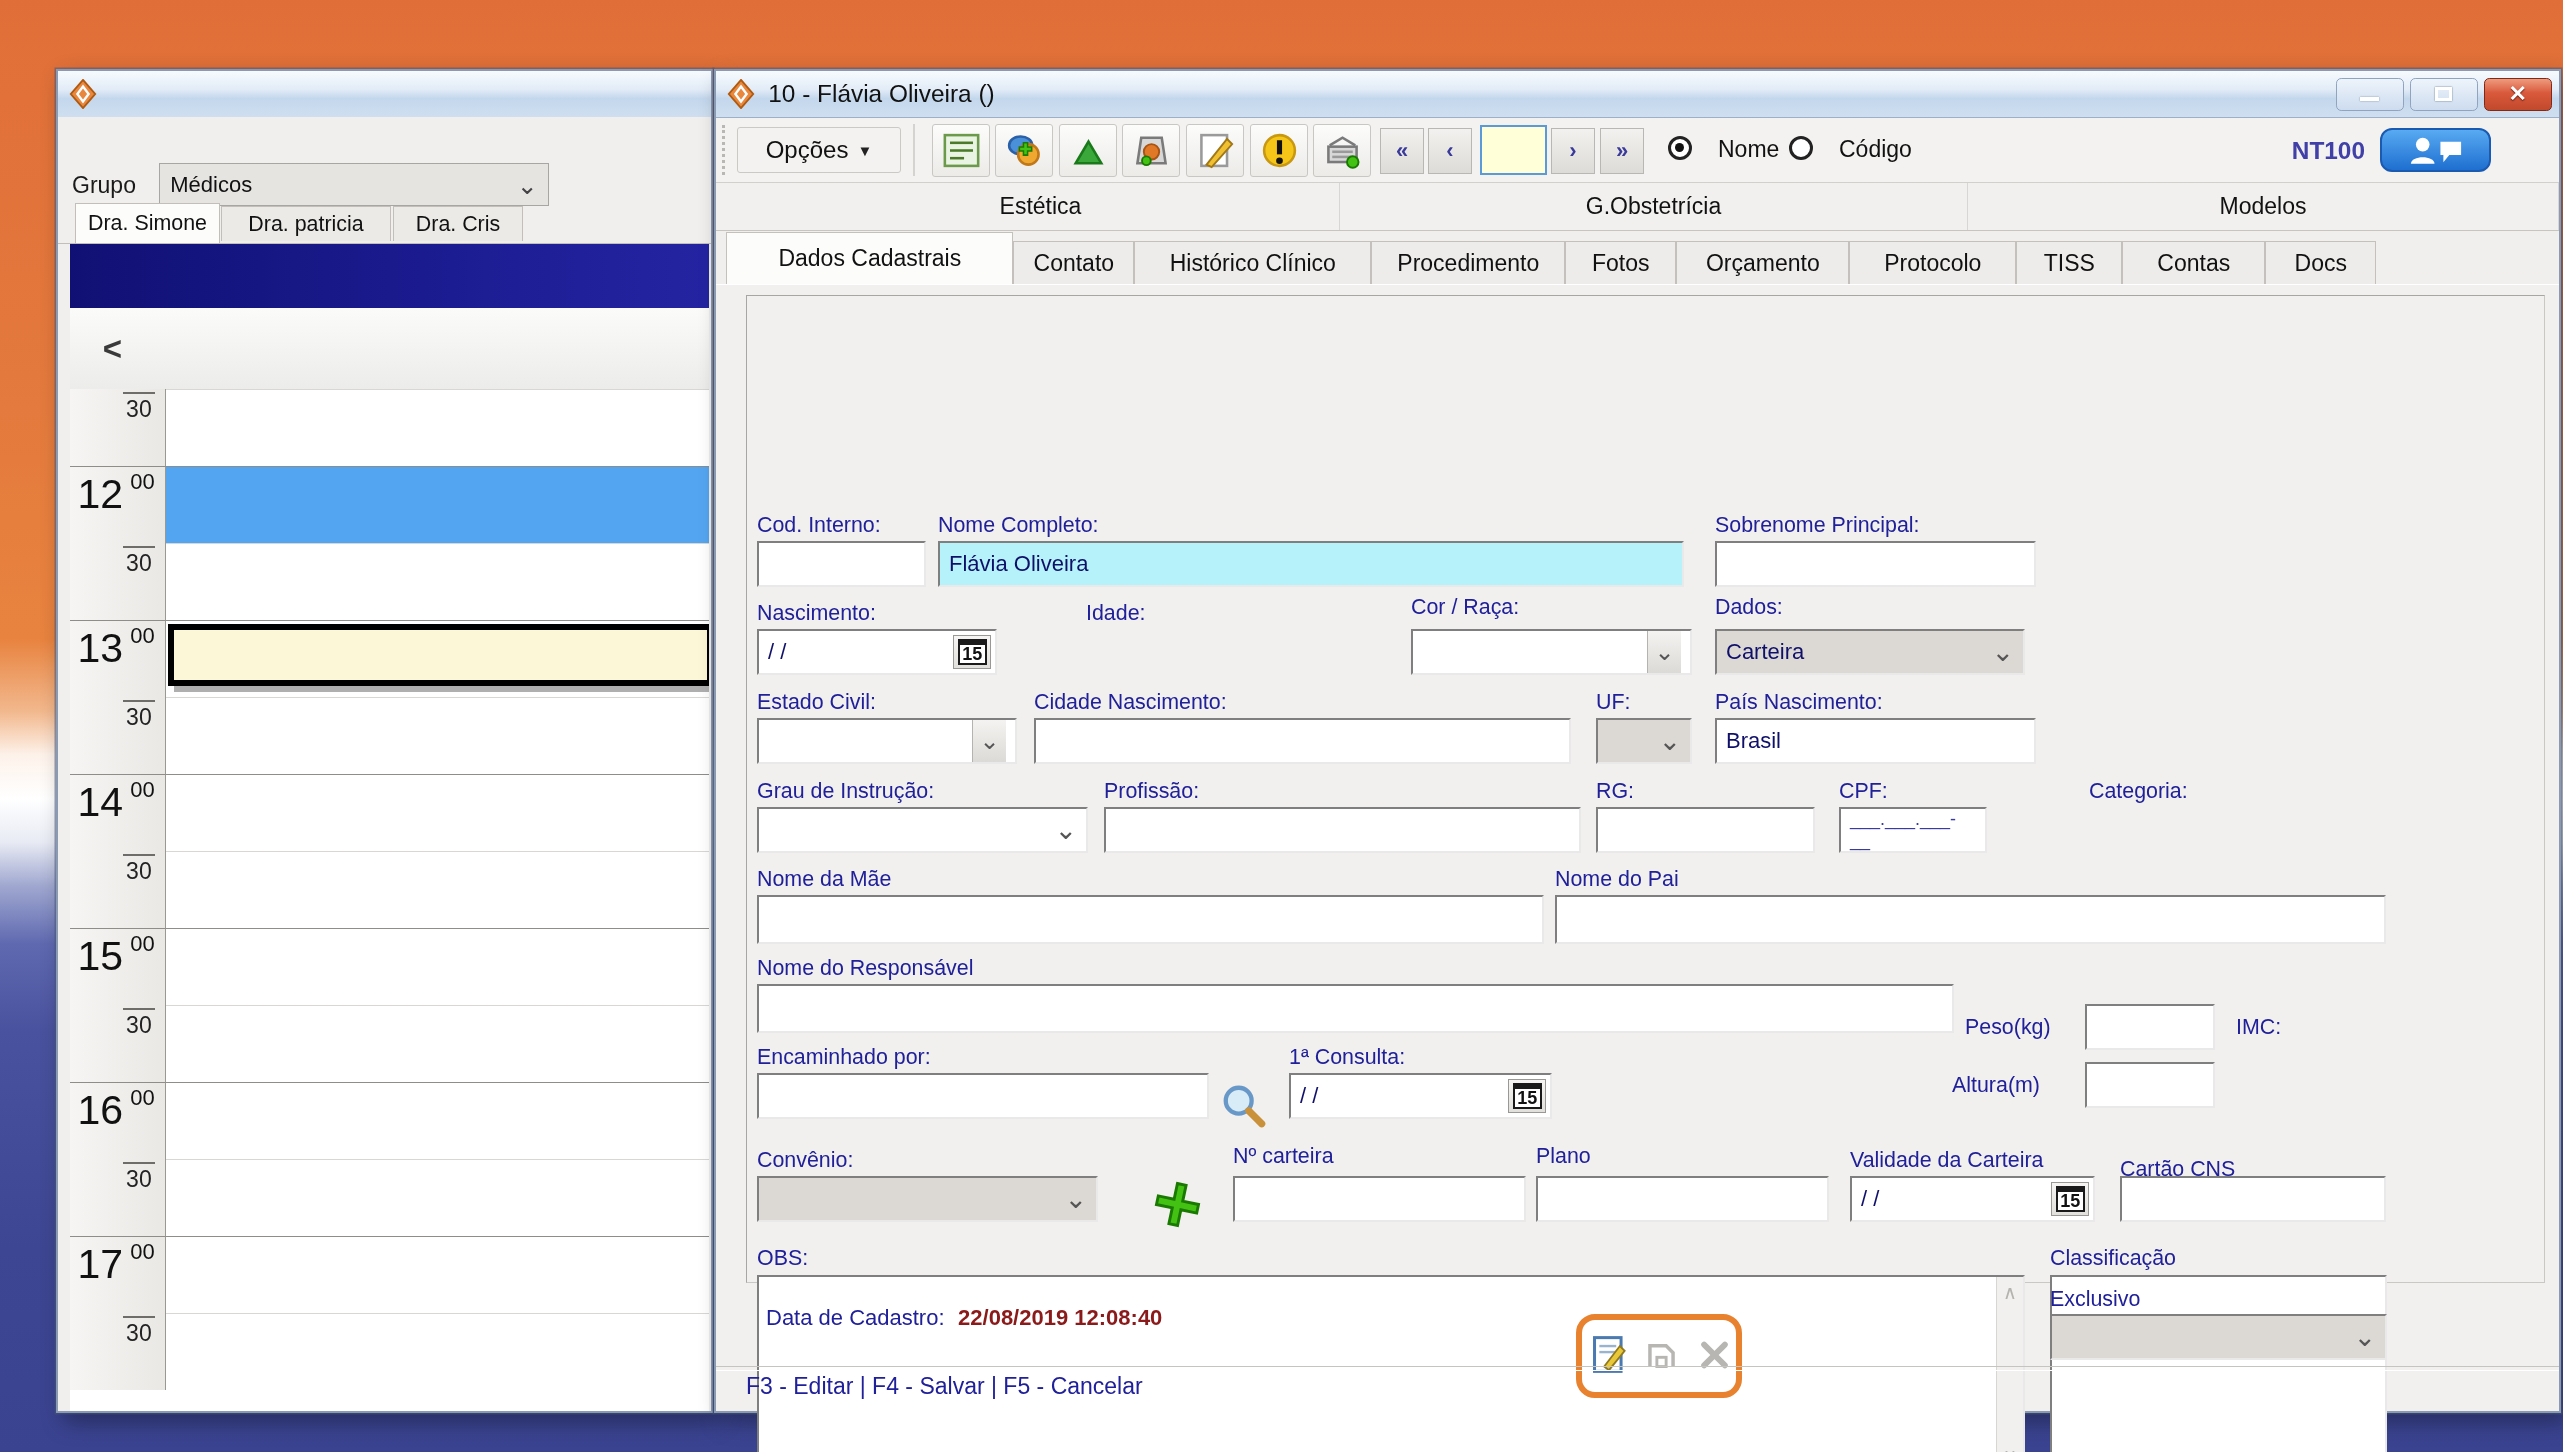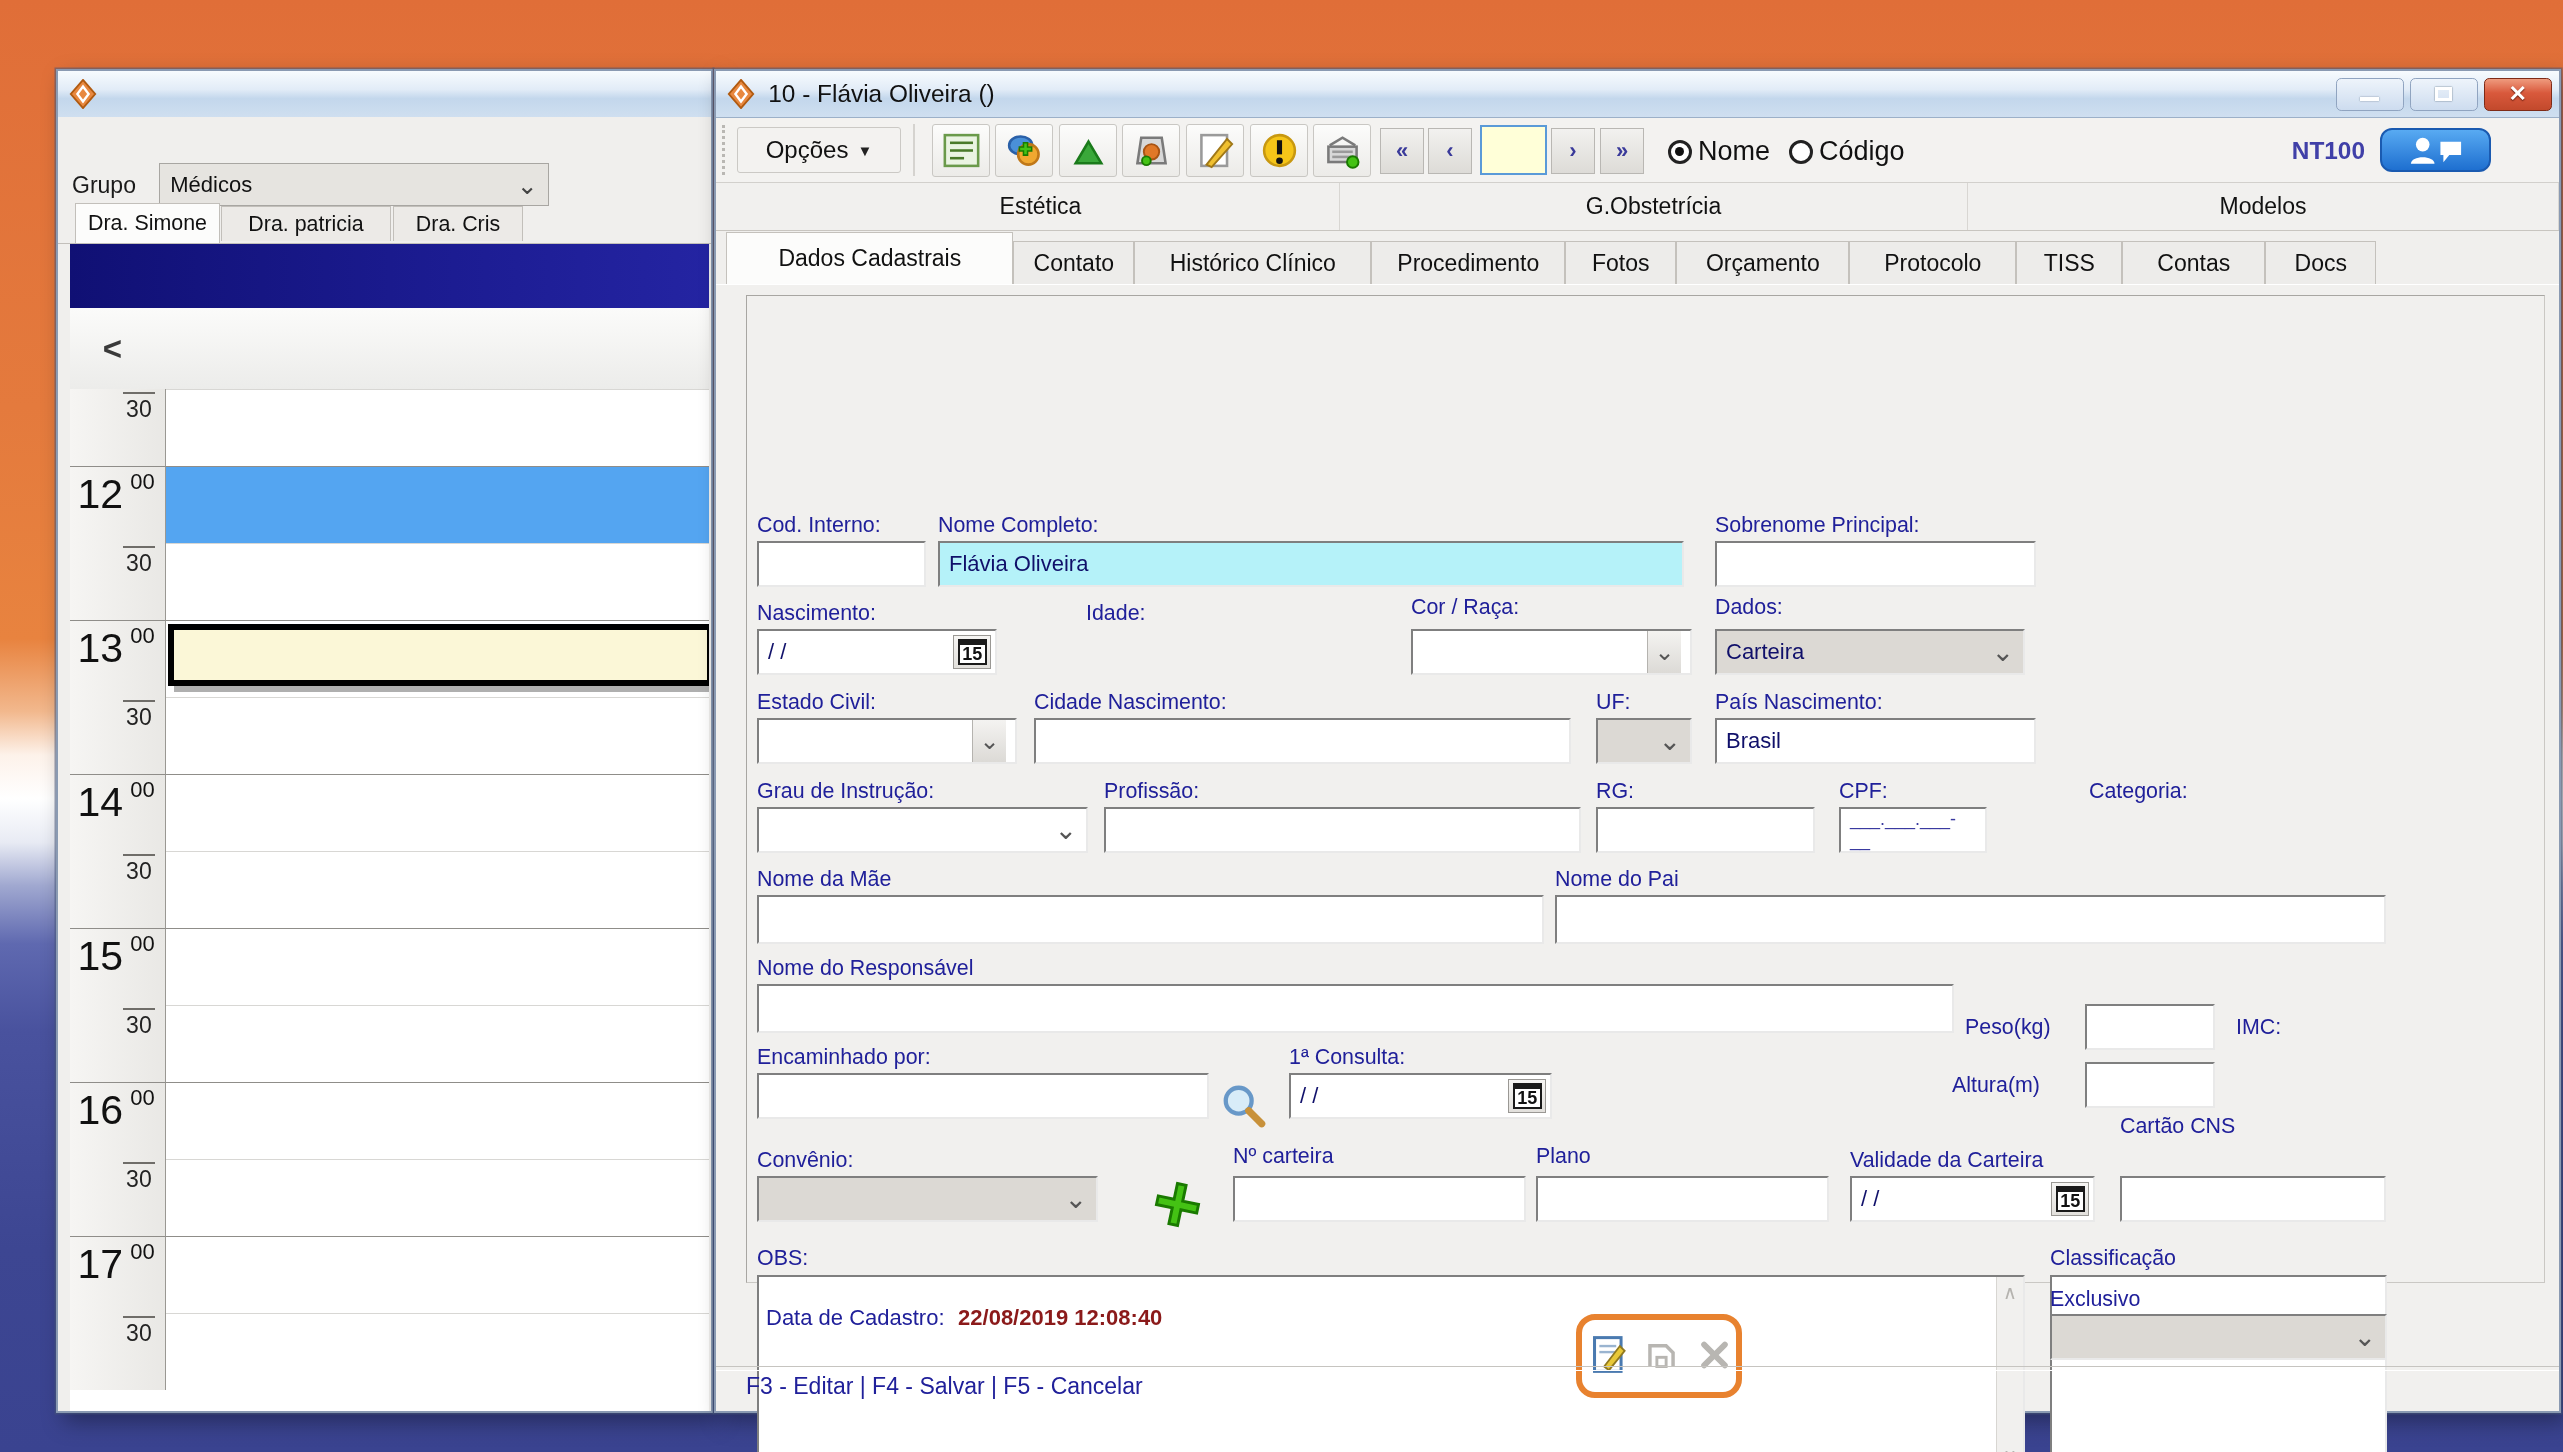--- a/index.html
+++ b/index.html
@@ -48,21 +48,21 @@
   .toolbar{position:absolute;left:0;top:47px;right:0;height:64px;background:#f3f2f0;border-bottom:1.5px solid #d2d0cc;}
   .grip{position:absolute;left:6px;top:7.4px;bottom:7.4px;width:4.4px;border-left:3px dotted #b9b7b3;}
   .opcoes{position:absolute;left:21px;top:9px;width:164px;height:46px;background:#f3f2f0;border:1.5px solid #cbc9c5;border-radius:3px;font-size:24px;color:#111;display:flex;align-items:center;justify-content:center;gap:9px;cursor:pointer;box-sizing:border-box;}
   .opcoes .dn{font-size:15px;color:#222;}
   .tsep{position:absolute;left:197px;top:6px;bottom:6px;width:1.5px;background:#d5d3cf;}
   .tbtn{position:absolute;top:6px;width:58px;height:53px;background:linear-gradient(180deg,#fcfcfb,#ecebe8);border:1.5px solid #c9c7c3;border-radius:3px;display:flex;align-items:center;justify-content:center;cursor:pointer;box-sizing:border-box;}
   .navbtn{position:absolute;top:10.3px;width:44px;height:46px;background:linear-gradient(180deg,#f2f1ef,#dddbd7);border:1.5px solid #b9b7b3;font-size:22px;font-weight:bold;color:#3a3a9a;display:flex;align-items:center;justify-content:center;cursor:pointer;box-sizing:border-box;}
   .navinput{position:absolute;left:764px;top:7.4px;width:67px;height:50px;background:#ffffd8;border:2.2px solid #5a9ad8;box-sizing:border-box;font-size:22px;}
   .radio{width:24px;height:24px;border-radius:50%;border:3px solid #222;background:#fff;box-sizing:border-box;position:relative;flex:0 0 auto;}
   .radio.sel::after{content:"";position:absolute;left:4.4px;top:4.4px;width:9px;height:9px;border-radius:50%;background:#111;}
-  .rgroup{position:absolute;top:18px;display:flex;align-items:center;gap:6px;font-size:27px;color:#111;}
+  .rgroup{position:absolute;top:18px;display:flex;align-items:flex-start;gap:26px;font-size:23px;color:#111;}
   .nt100{position:absolute;right:194px;top:19px;font-size:24.4px;font-weight:bold;color:#4040a8;}
   .chatbtn{position:absolute;right:68px;top:10.3px;width:111px;height:44px;border-radius:12px;background:linear-gradient(180deg,#58aaf2,#1e6fd0);border:2.2px solid #1a5ab0;display:flex;align-items:center;justify-content:center;cursor:pointer;box-sizing:border-box;}
   .tabs-top{position:absolute;left:0;top:112px;right:0;height:47px;display:flex;border-bottom:1.5px solid #c8c5c0;background:#f1f0ee;padding-left:26px;}
   .ttab{border-right:1.5px solid #d8d6d2;display:flex;align-items:center;justify-content:center;font-size:23px;color:#111;cursor:pointer;}
   .tabs-main{position:absolute;left:0;top:161px;right:0;height:52px;display:flex;align-items:flex-end;padding-left:10.3px;}
   .mtab{height:43px;background:#edecea;border:1.5px solid #c4c1bc;border-bottom:none;display:flex;align-items:center;justify-content:center;font-size:23px;color:#111;box-sizing:border-box;cursor:pointer;}
   .mtab.active{height:52px;background:#fcfcfb;z-index:3;}
   .content{position:absolute;left:0;top:213px;right:0;bottom:0;background:#f1f0ee;border-top:1.5px solid #fff;}
   .gbox{position:absolute;left:30px;top:10.3px;width:1797px;height:986px;border:1.5px solid #a8a6a2;border-right-color:#cac8c4;border-bottom-color:#cac8c4;}
   .lbl{position:absolute;font-size:21.4px;color:#20209a;white-space:nowrap;}
@@ -487,21 +487,21 @@
       <div class="inp" style="left:820px;top:891px;width:293px;height:46px;">
           <span></span>
         </div>
       <span class="lbl" style="left:1134px;top:863px;">Validade da Carteira</span>
       <div class="inp" style="left:1134px;top:891px;width:245px;height:46px;">
         <span>/ /</span>
         <span class="calbtn">
             <span class="calglyph">15</span>
           </span>
       </div>
-      <span class="lbl" style="left:1404px;top:829px;">Cartão CNS</span>
+      <span class="lbl" style="left:1404px;top:872px;">Cartão CNS</span>
       <div class="inp" style="left:1404px;top:891px;width:266px;height:46px;">
           <span></span>
         </div>
 
       <span class="lbl" style="left:41px;top:961px;">OBS:</span>
       <div class="inp" style="left:41px;top:990px;width:1268px;height:198px;align-items:flex-start;padding-top:6px;">
         <span></span>
         <div class="obs-scroll">
           <span>∧</span>
           <span>∨</span>

